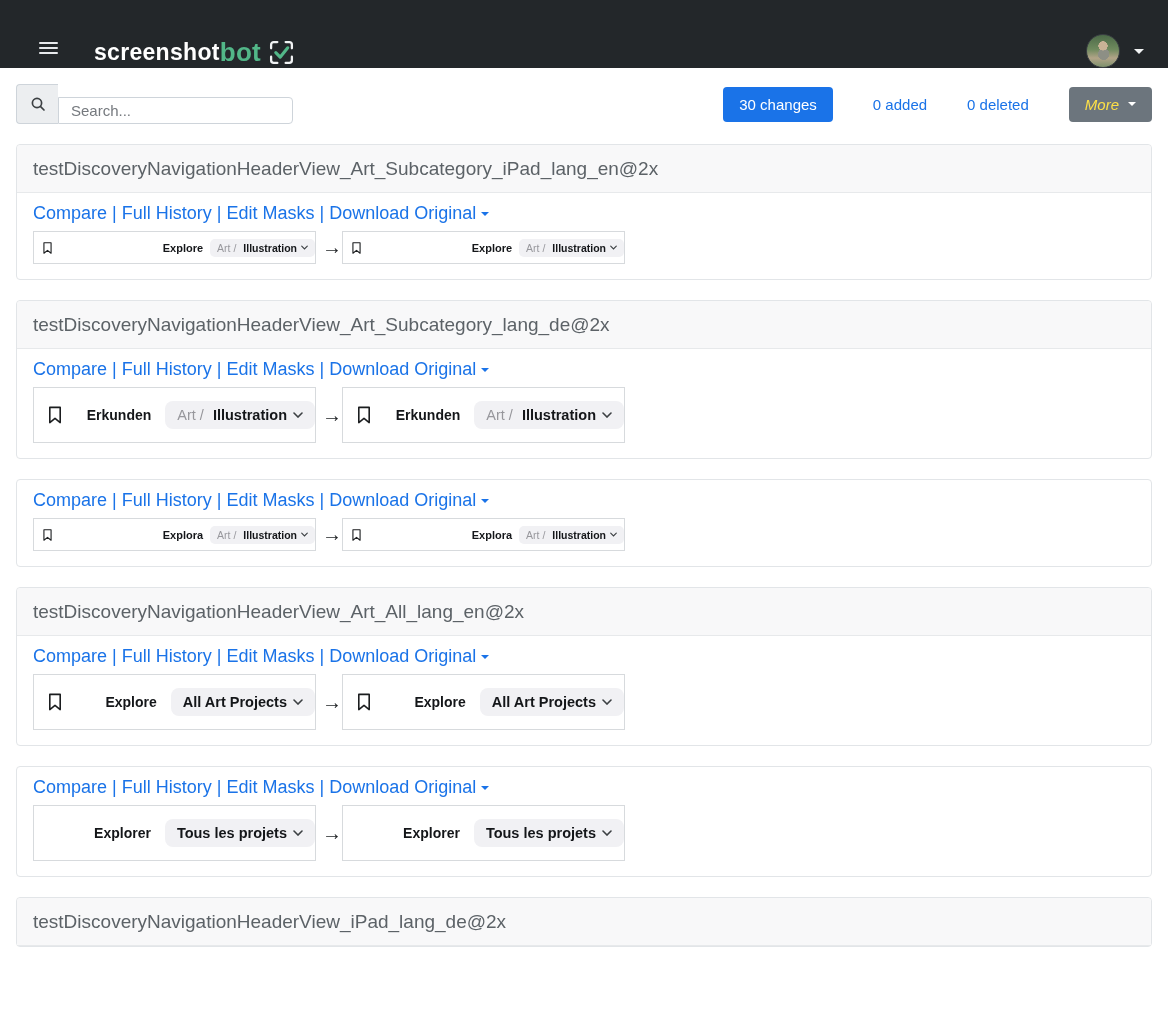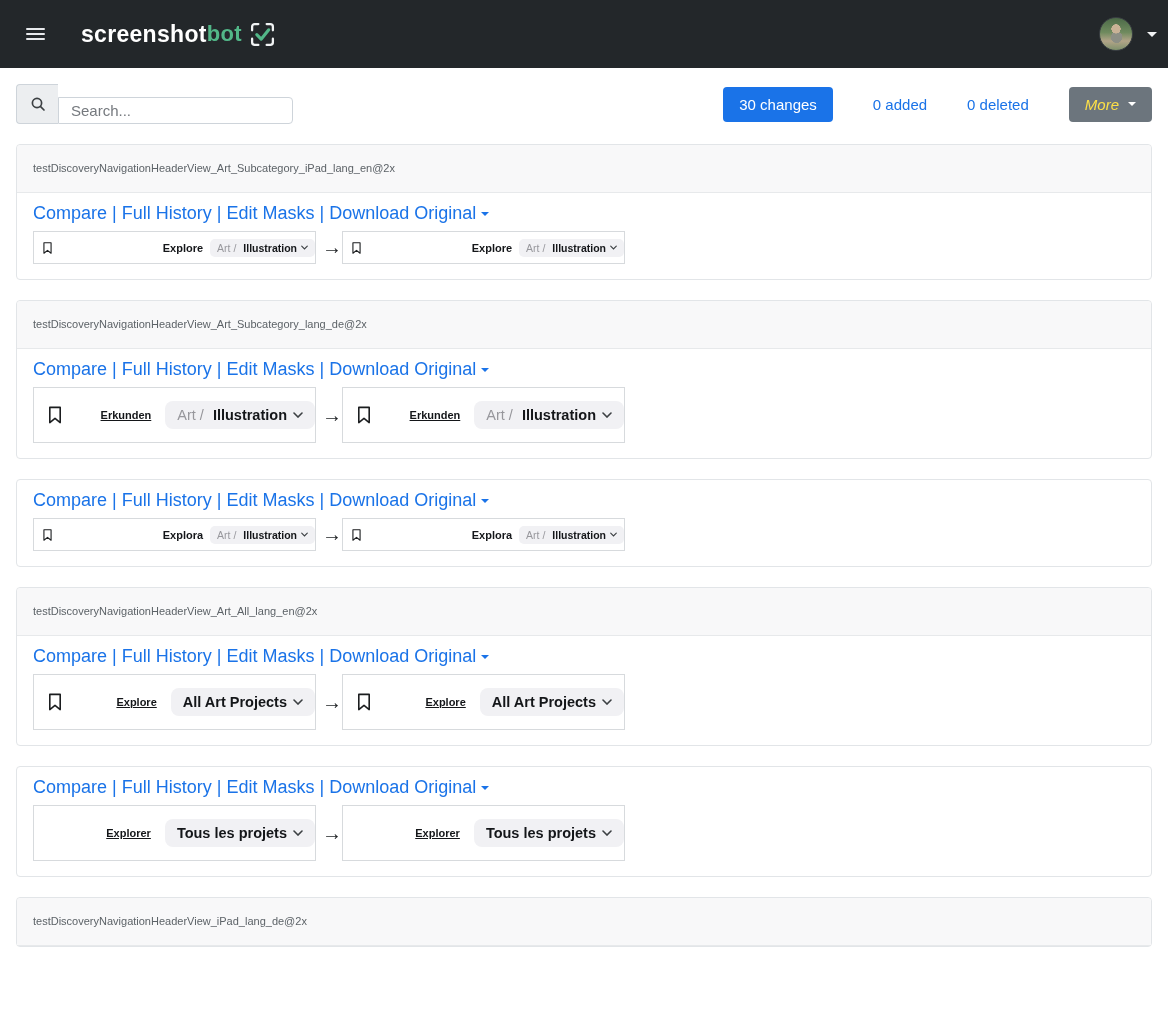--- a/index.html
+++ b/index.html
@@ -1,26 +1,26 @@
 <!DOCTYPE html>
 <html><head>
 <meta charset="utf-8">
 <style>
   * { margin:0; padding:0; box-sizing:border-box; }
   html,body { width:1168px; height:1009px; overflow:hidden; background:#fff;
     font-family:"Liberation Sans", sans-serif; }
 
   
-  .navbar { height:68px; background:#23272a; display:flex; align-items:center; padding:0 11px; }
+  .navbar { height:68px; background:#23272a; display:flex; align-items:flex-end; padding:0 24px; }
   .hamburger { width:40px; height:40px; border:none; background:transparent; display:flex;
     flex-direction:column; justify-content:center; gap:3px; align-items:center; cursor:pointer; margin-left:4px; }
   .hamburger i { display:block; width:19px; height:2px; background:#e8eaed; border-radius:1px; }
   .brand { display:flex; align-items:center; margin-left:26px; text-decoration:none; cursor:pointer; }
   .brand .b-main { color:#ffffff; font-size:23px; font-weight:700; letter-spacing:.3px; }
-  .brand .b-accent { color:#52b788; font-size:22px; font-weight:700; letter-spacing:.3px; }
+  .brand .b-accent { color:#52b788; font-size:26px; font-weight:700; letter-spacing:.3px; }
   .brand svg { margin-left:7px; }
   .nav-right { margin-left:auto; display:flex; align-items:center; cursor:pointer; }
   .avatar { width:34px; height:34px; border-radius:50%;
     background:
       radial-gradient(circle at 50% 34%, #c9b296 0 17%, rgba(0,0,0,0) 18%),
       radial-gradient(circle at 52% 60%, #8d8f85 0 22%, rgba(0,0,0,0) 23%),
       linear-gradient(180deg, #4c6a48 0%, #6f8a5e 45%, #b2a488 72%, #7e916c 100%);
     border:1px solid #3a3f43; }
   .nav-caret { width:0; height:0; border-left:5px solid transparent; border-right:5px solid transparent;
     border-top:5px solid #f1f3f4; margin-left:14px; }
@@ -40,21 +40,21 @@
   .btn-primary { background:#1a73e8; color:#fff; }
   .btn-secondary { background:#6c757d; color:#fde047; display:flex; align-items:center; gap:9px;font-style:italic; }
   .text-link { color:#1a73e8; font-size:15px; text-decoration:none; cursor:pointer; }
   .caret-down { width:0; height:0; border-left:4.5px solid transparent; border-right:4.5px solid transparent;
     border-top:4.5px solid #fff; display:inline-block; }
 
   
   main { padding:20px 16px 0 16px; }
   .card { border:1px solid #e2e5e8; border-radius:4px; background:#fff; margin-bottom:20px; }
   .card-header { background:#f8f8f9; border-bottom:1px solid #e7e9eb; padding:13px 16px;
-    font-size:11px; line-height:21px; color:#5c6267; border-radius:4px 4px 0 0; }
+    font-size:19px; line-height:21px; color:#5c6267; border-radius:4px 4px 0 0; }
   .card-body { padding:10px 16px 15px 16px; }
   .card-links { font-size:18px; line-height:21px; margin-bottom:7px; color:#1a73e8; }
   .card-links a { color:#1a73e8; text-decoration:none; cursor:pointer; }
   .card-links .sep { color:#1a73e8; margin:0 5px; }
   .dl-caret { width:0; height:0; border-left:4px solid transparent; border-right:4px solid transparent;
     border-top:4px solid #1a73e8; display:inline-block; margin-left:5px; vertical-align:middle; }
 
   .compare-row { display:flex; align-items:center; }
   .thumb { width:283px; background:#fff; border:1px solid #d7dadd; position:relative;
     display:flex; align-items:center; justify-content:flex-end; cursor:pointer; }
@@ -62,21 +62,21 @@
   .thumb.large { height:56px; }
   .arrow { font-size:20px; color:#1b1e21; margin:0 6px; width:14px; text-align:center; }
 
   .bm { position:absolute; top:50%; transform:translateY(-50%); color:#1b1d1f; display:flex; }
   .small .bm { left:8px; } .small .bm svg { width:11px; height:14px; }
   .large .bm { left:13px; } .large .bm svg { width:16px; height:20px; }
 
   .t-content { display:flex; align-items:center; }
   .t-label { color:#141619; font-weight:600; }
   .small .t-label { font-size:11px; }
-  .large .t-label { font-size:11px;text-decoration:underline; }
+  .large .t-label { font-size:14px; }
   .pill { background:#f1f1f4; display:inline-flex; align-items:center; color:#141619; }
   .small .pill { font-size:10.5px; border-radius:5px; padding:3px 7px; margin-left:7px; gap:4px; }
   .large .pill { font-size:14.5px; border-radius:8px; padding:6px 12px; margin-left:14px; gap:6px; }
   .pill-prefix { color:#97979c; font-weight:400; margin-right:3px; }
   .pill-prefix:empty { display:none; margin:0; }
   .pill-text { font-weight:700; }
   .pill svg { display:block; }
   .small .pill svg { width:7px; height:5px; }
   .large .pill svg { width:10px; height:6px; }
 </style>

